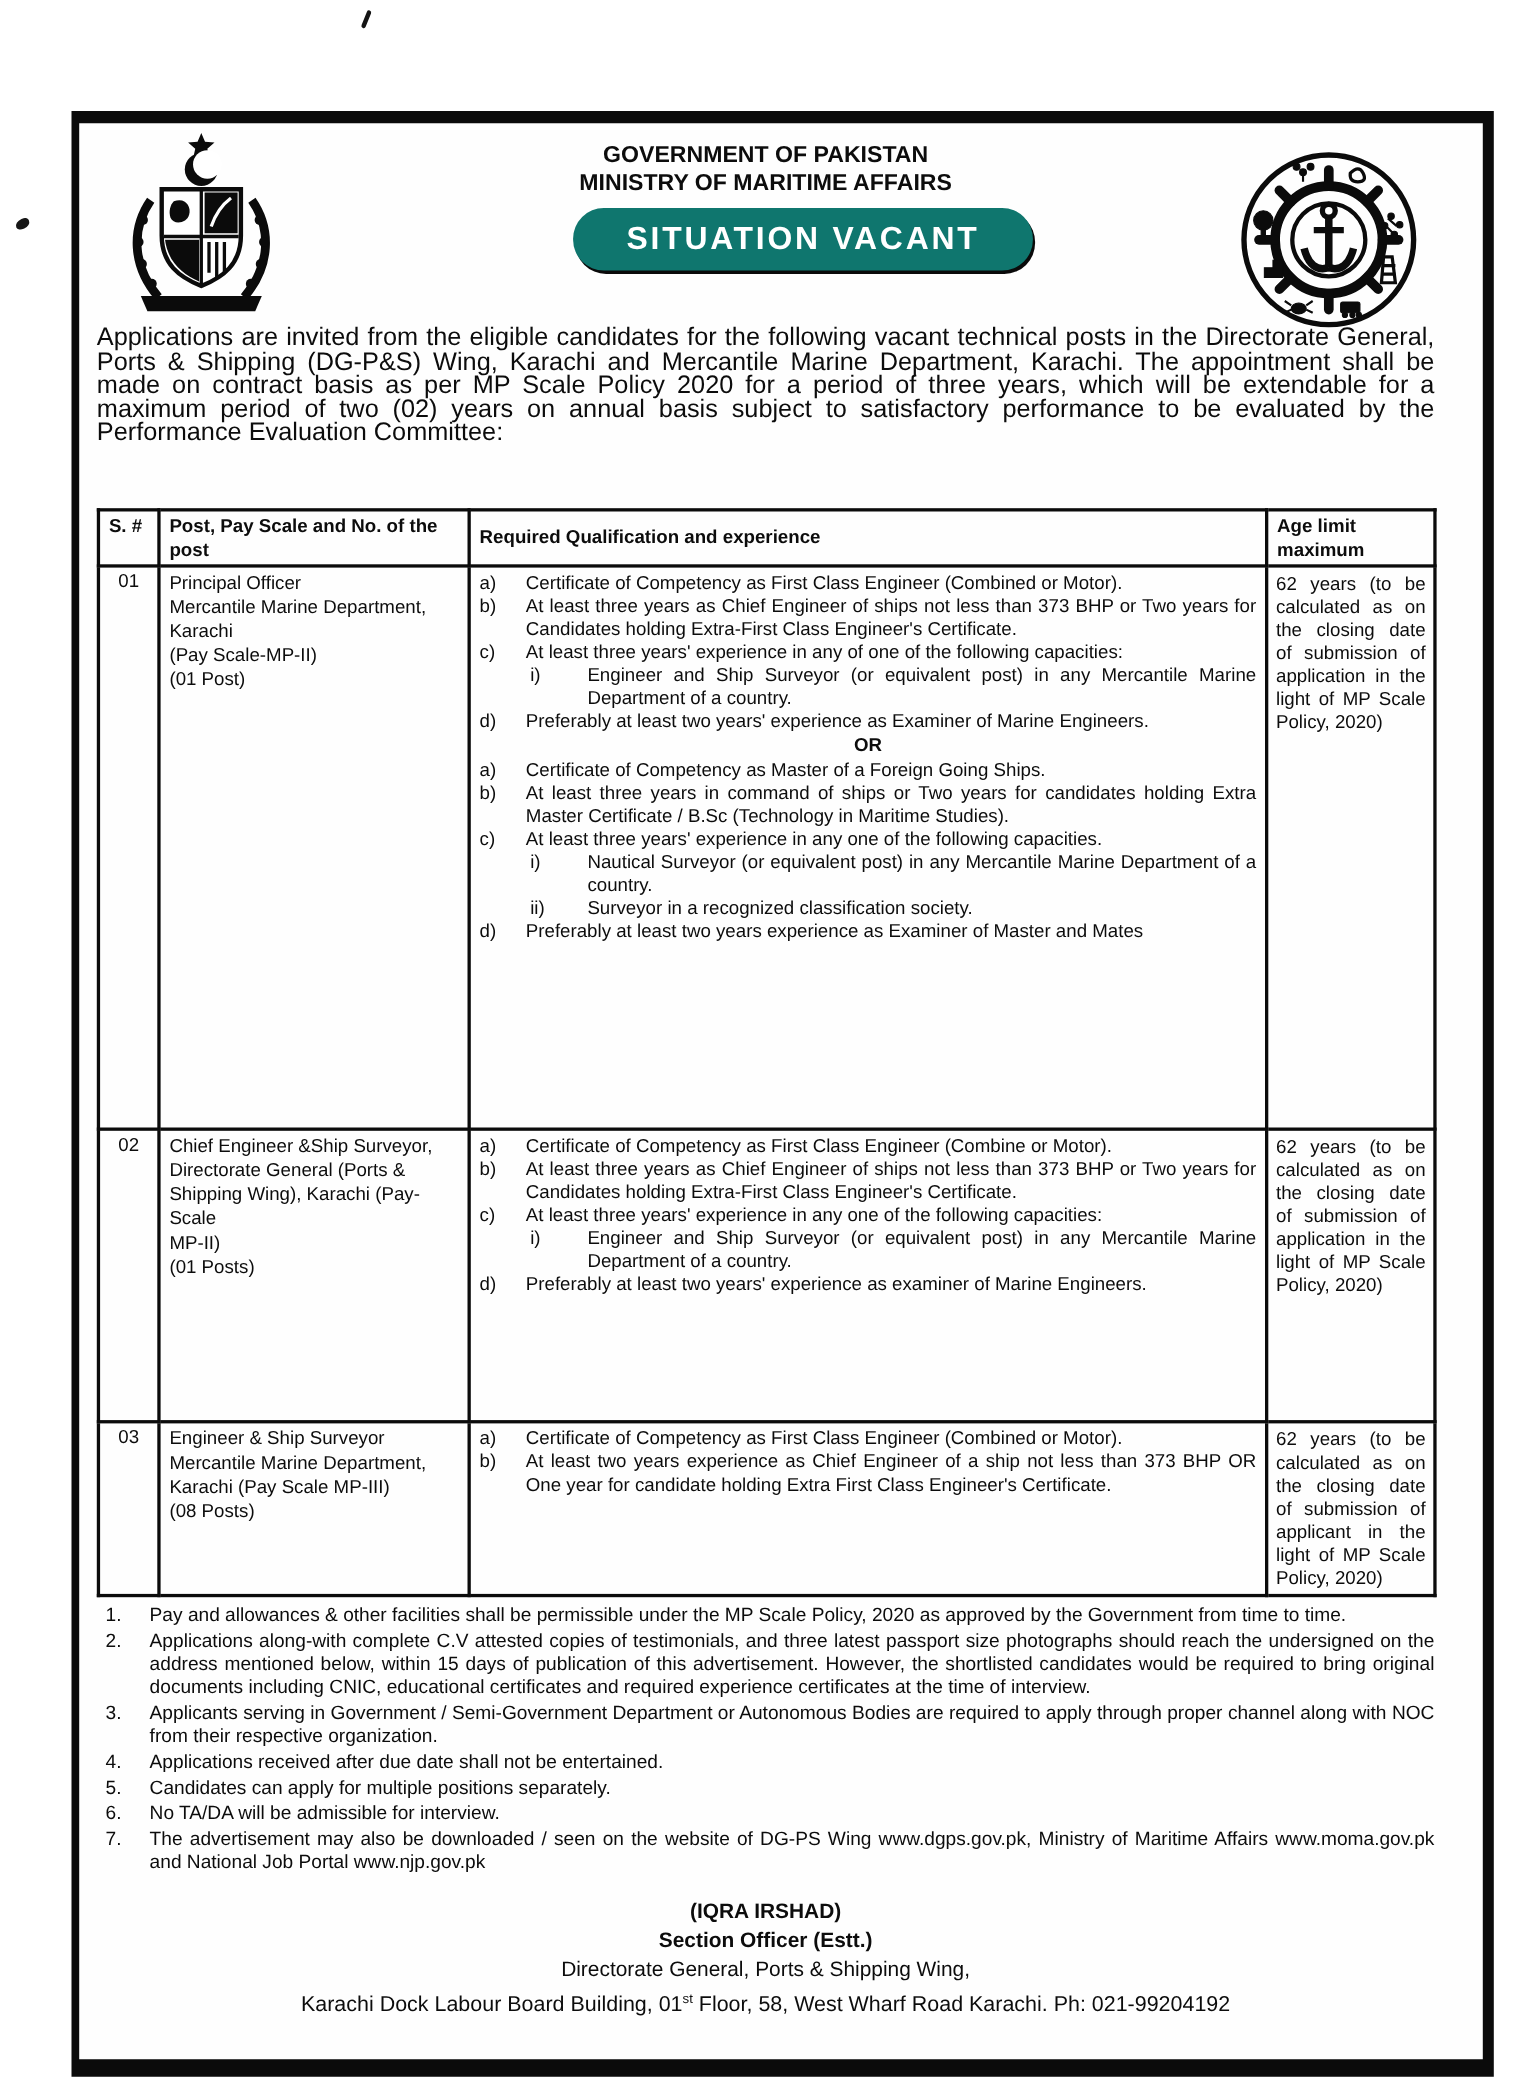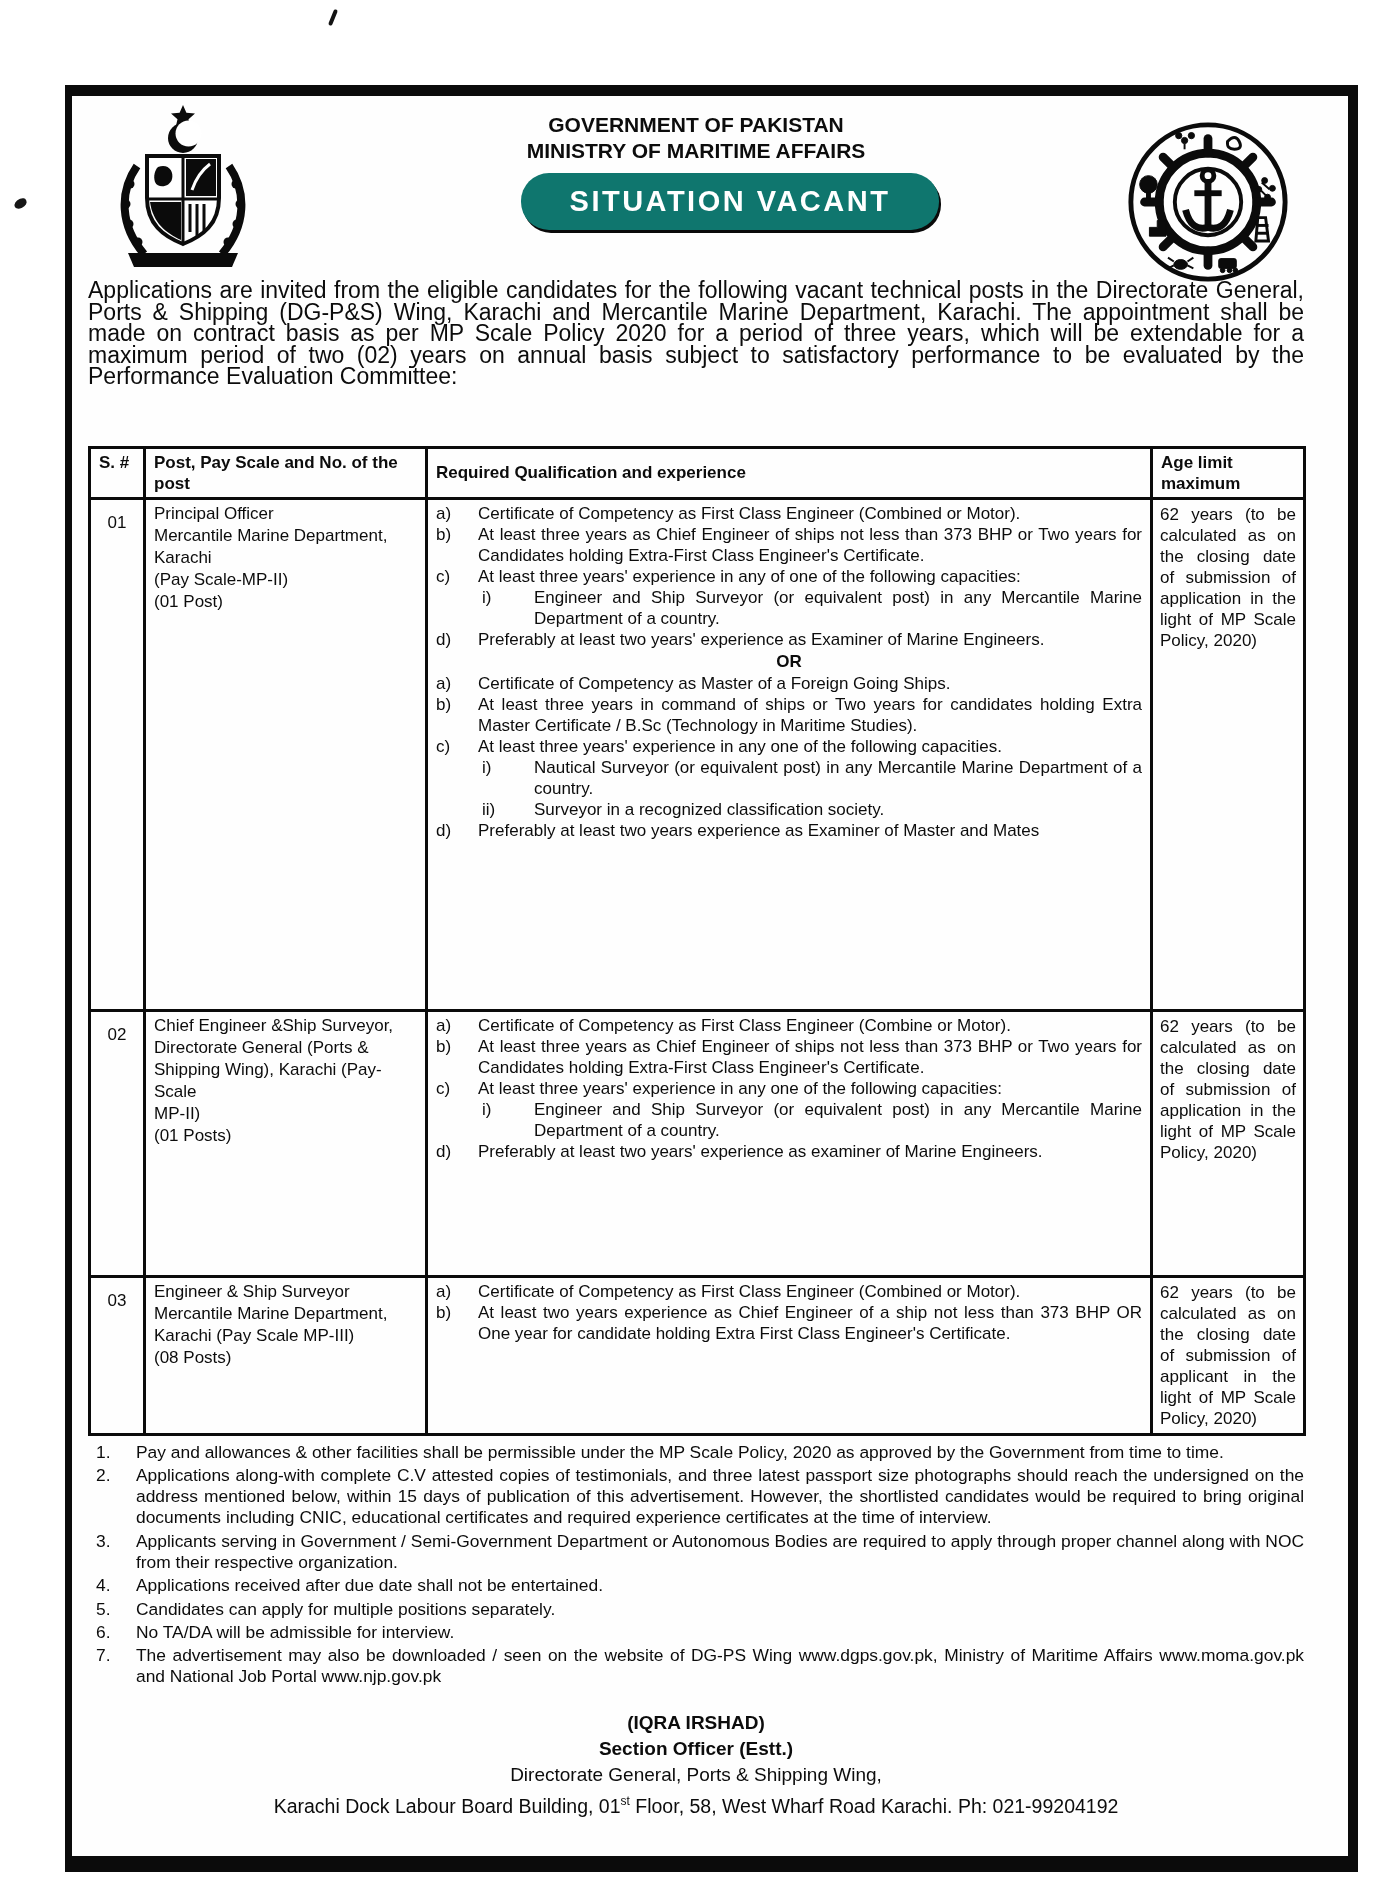--- a/index.html
+++ b/index.html
@@ -5,21 +5,21 @@
   *{margin:0;padding:0;box-sizing:border-box}
   html,body{background:#ffffff}
   body{width:1389px;height:1891px;position:relative;overflow:hidden;
        font-family:"Liberation Sans",sans-serif;color:#0c0c0c;}
 
   .mark-top{position:absolute;left:331px;top:9px;width:4px;height:17px;background:#141414;
             transform:rotate(22deg);border-radius:2px}
   .mark-left{position:absolute;left:14px;top:199px;width:13px;height:9px;background:#161616;
              border-radius:60% 40% 55% 45%;transform:rotate(-24deg)}
 
-  .frame{position:absolute;left:65px;top:85px;width:1293px;height:1787px;
+  .frame{position:absolute;left:65px;top:101px;width:1293px;height:1787px;
          border-style:solid;border-color:#0b0b0b;border-width:11px 10px 16px 7px;
          padding:10px 44px 0 16px;background:#fefefe}
 
   
   .hdr{position:relative;height:160px}
   .emblem{position:absolute;left:26px;top:-2px}
   .seal{position:absolute;right:14px;top:14px}
   .titles{text-align:center;margin:0 190px;padding-top:6px}
   .t1{font-size:21px;font-weight:bold;line-height:26px}
   .t2{font-size:21px;font-weight:bold;line-height:26px}
@@ -31,21 +31,21 @@
          box-shadow:2px 3px 0 #0a0a0a}
 
   .intro{margin-top:14px;font-size:23px;line-height:21.5px;text-align:justify}
 
   
   table{border-collapse:collapse;width:100%;margin-top:58px;table-layout:fixed}
   th,td{border:3px solid #0b0b0b;vertical-align:top;font-size:17px;line-height:21px;
         padding:3px 8px;overflow:hidden}
   th{text-align:left;font-weight:bold;height:48px}
   th.h-qual{vertical-align:middle}
-  td.c-sno{text-align:center;padding-top:12px}
+  td.c-sno{text-align:center;padding-top:2px}
   td.c-post .pl{line-height:22px}
   td.c-age{text-align:justify;padding:4px 7px}
   tbody tr:nth-child(1){height:512px}
   tbody tr:nth-child(2){height:266px}
   tbody tr:nth-child(3){height:158px}
 
   .qi{display:grid;grid-template-columns:42px 1fr}
   .qi.ind{margin-left:46px;grid-template-columns:52px 1fr}
   .qm{font-weight:normal}
   .qt{text-align:justify}

